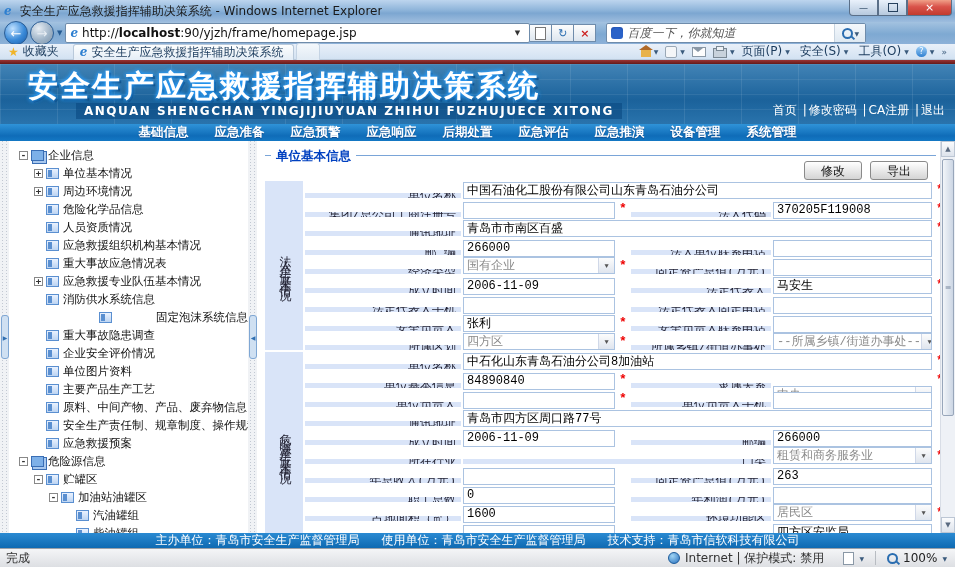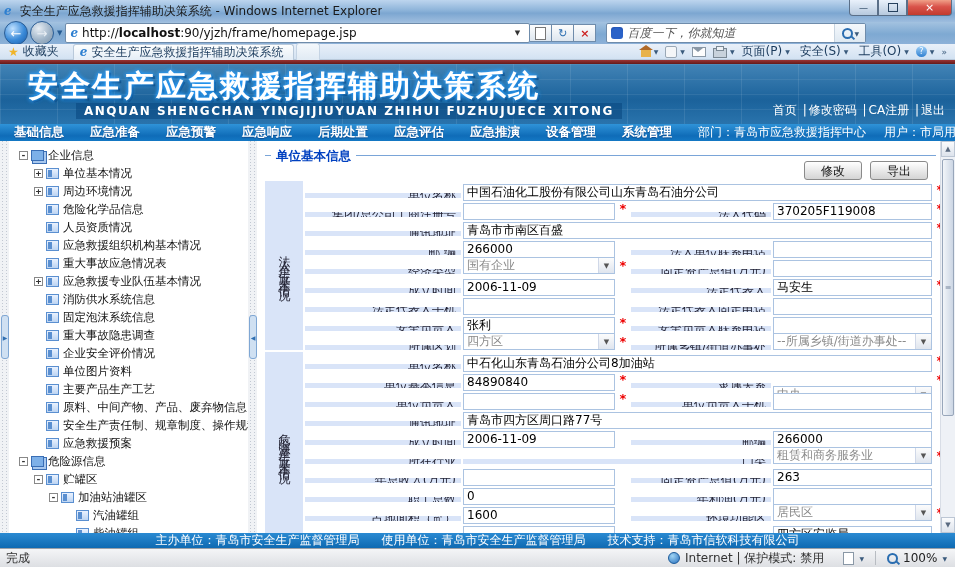--- a/index.html
+++ b/index.html
@@ -80,21 +80,21 @@
   .sys-title{position:absolute;left:28px;top:2px;font-size:30px;font-weight:bold;letter-spacing:2px;color:#fff;
     text-shadow:0 0 4px #2aa0ff,0 0 4px #2aa0ff,2px 2px 1px rgba(10,60,110,.9);white-space:nowrap;}
   .sys-sub{position:absolute;left:76px;top:39px;font-size:12px;font-weight:bold;letter-spacing:1.5px;color:#fff;
     background:rgba(8,70,125,.55);padding:1px 8px;white-space:nowrap;}
   .hlinks{position:absolute;right:10px;bottom:5px;font-size:12px;color:#fff;white-space:nowrap;}
   .hlinks a{color:#fff;text-decoration:none;cursor:pointer;}
   .hlinks a + a::before{content:" |";margin:0 2px;}
 
   
   .mainnav{position:absolute;left:0;top:124px;width:955px;height:17px;
-    background:linear-gradient(#2f93d8,#0f6cb8 70%,#1478c4);display:flex;align-items:center;box-sizing:border-box;padding:0 8px 0 14px;}
+    background:linear-gradient(#2f93d8,#0f6cb8 70%,#1478c4);display:flex;align-items:center;box-sizing:border-box;padding:0 8px 0 14px;flex-direction:column;}
   .nav-item{color:#fff;font-weight:bold;font-size:12.5px;margin-right:26px;white-space:nowrap;cursor:pointer;
     text-shadow:0 1px 1px rgba(0,0,60,.35);}
   .nav-right{margin-left:auto;color:#fff;font-size:12px;white-space:nowrap;display:flex;gap:18px;}
 
   
   .content{position:absolute;left:0;top:141px;width:955px;height:392px;display:flex;background:#fff;}
   .splitter{width:9px;position:relative;background:#f0f2f5;
     background-image:repeating-linear-gradient(180deg,#c2c8d2 0 1px,transparent 1px 3px),repeating-linear-gradient(180deg,#c2c8d2 0 1px,transparent 1px 3px);
     background-size:1px 100%,1px 100%;background-position:2px 0,6px 0;background-repeat:no-repeat;}
   .sp-handle{position:absolute;left:1px;top:50%;transform:translateY(-50%);width:6px;height:42px;
@@ -102,21 +102,21 @@
     display:flex;align-items:center;justify-content:center;cursor:pointer;}
   .treepane{width:239px;background:#fff;overflow:hidden;padding-top:5px;box-sizing:border-box;}
   .tree-row{height:18px;display:flex;align-items:center;font-size:11.5px;color:#111;white-space:nowrap;cursor:pointer;}
   .tgl{flex:0 0 9px;width:9px;height:9px;border:1px solid #888;background:#fff;box-sizing:border-box;
     font:bold 9px/7px "DejaVu Sans Mono",monospace;text-align:center;color:#333;margin-right:3px;}
   .ticon{flex:0 0 13px;width:13px;height:11px;margin-right:4px;box-sizing:border-box;position:relative;}
   .icon-docx{background:linear-gradient(#eaf2ff,#bcd4f2);border:1px solid #5a8fd0;}
   .icon-docx::before{content:"";position:absolute;left:1px;top:1px;bottom:1px;width:4px;background:#5a8fd0;}
   .icon-win{background:#7db0e8;border:1px solid #3a6eb5;box-shadow:2px 2px 0 #a8c8ee,2px 2px 0 1px #3a6eb5;}
 
-  .mainpane{flex:1;background:#fff;padding:4px 4px 0 8px;box-sizing:border-box;overflow:hidden;position:relative;}
+  .mainpane{flex:1;background:#fff;padding:4px 4px 0 8px;box-sizing:border-box;overflow:hidden;position:relative;font-family:Liberation Mono, monospace;}
   .pane-head{position:relative;height:36px;}
   .pane-head::before{content:"";position:absolute;left:0;right:0;top:10px;border-top:1px solid #7aa5d8;}
   .pane-title{position:absolute;left:6px;top:3px;background:#fff;padding:0 5px;color:#0040c0;font-weight:bold;font-size:12.5px;}
   .pane-buttons{position:absolute;right:8px;top:16px;display:flex;gap:8px;}
   .w-btn{width:58px;height:19px;font-size:12px;font-family:inherit;color:#111;
     background:linear-gradient(#ffffff,#ececec 45%,#d4d4d4);border:1px solid #8a8a8a;border-radius:3px;cursor:pointer;}
 
   .form-table{width:100%;}
   .fsec{display:grid;grid-template-columns:38px 156px 152px 12px 140px 159px 12px;gap:2px;margin-bottom:2px;}
   .side{background:#d9e4f8;display:flex;align-items:center;justify-content:center;overflow:hidden;}
@@ -330,21 +330,21 @@
           <span class="ticon icon-docx"></span>
           <span>应急救援专业队伍基本情况</span>
         </div>
 
         <div class="tree-row" style="padding-left: 25px;">
           <span class="tgl" style="visibility: hidden;"></span>
           <span class="ticon icon-docx"></span>
           <span>消防供水系统信息</span>
         </div>
 
-        <div class="tree-row" style="padding-left: 25px;">
+        <div class="tree-row" style="padding-left: 38px; justify-content: space-between;">
           <span class="tgl" style="visibility: hidden;"></span>
           <span class="ticon icon-docx"></span>
           <span>固定泡沫系统信息</span>
         </div>
 
         <div class="tree-row" style="padding-left: 25px;">
           <span class="tgl" style="visibility: hidden;"></span>
           <span class="ticon icon-docx"></span>
           <span>重大事故隐患调查</span>
         </div>

